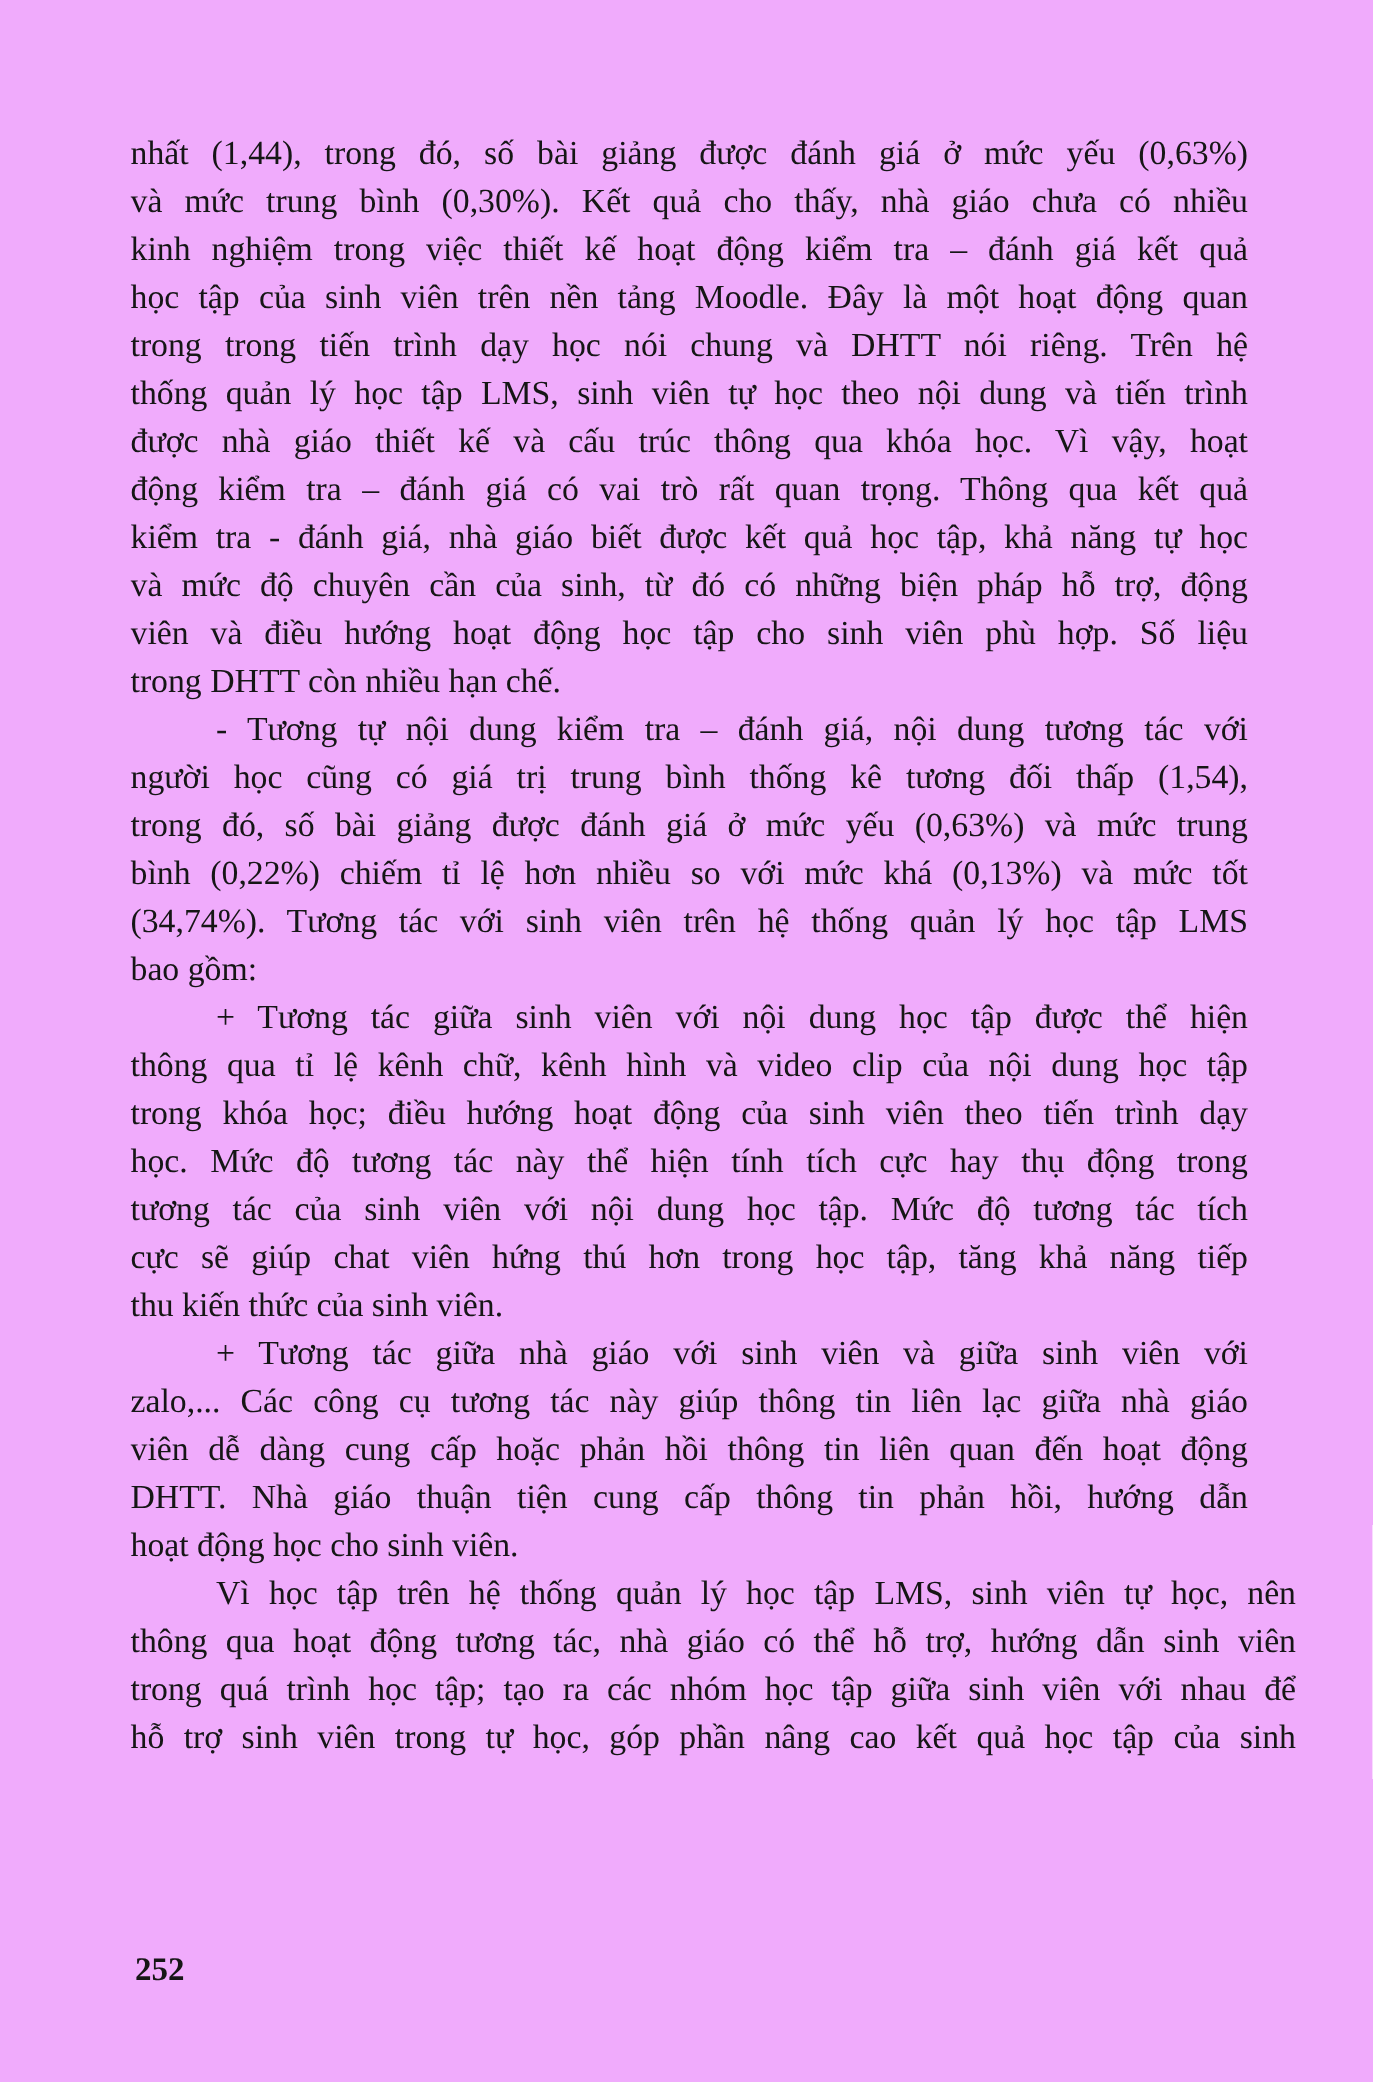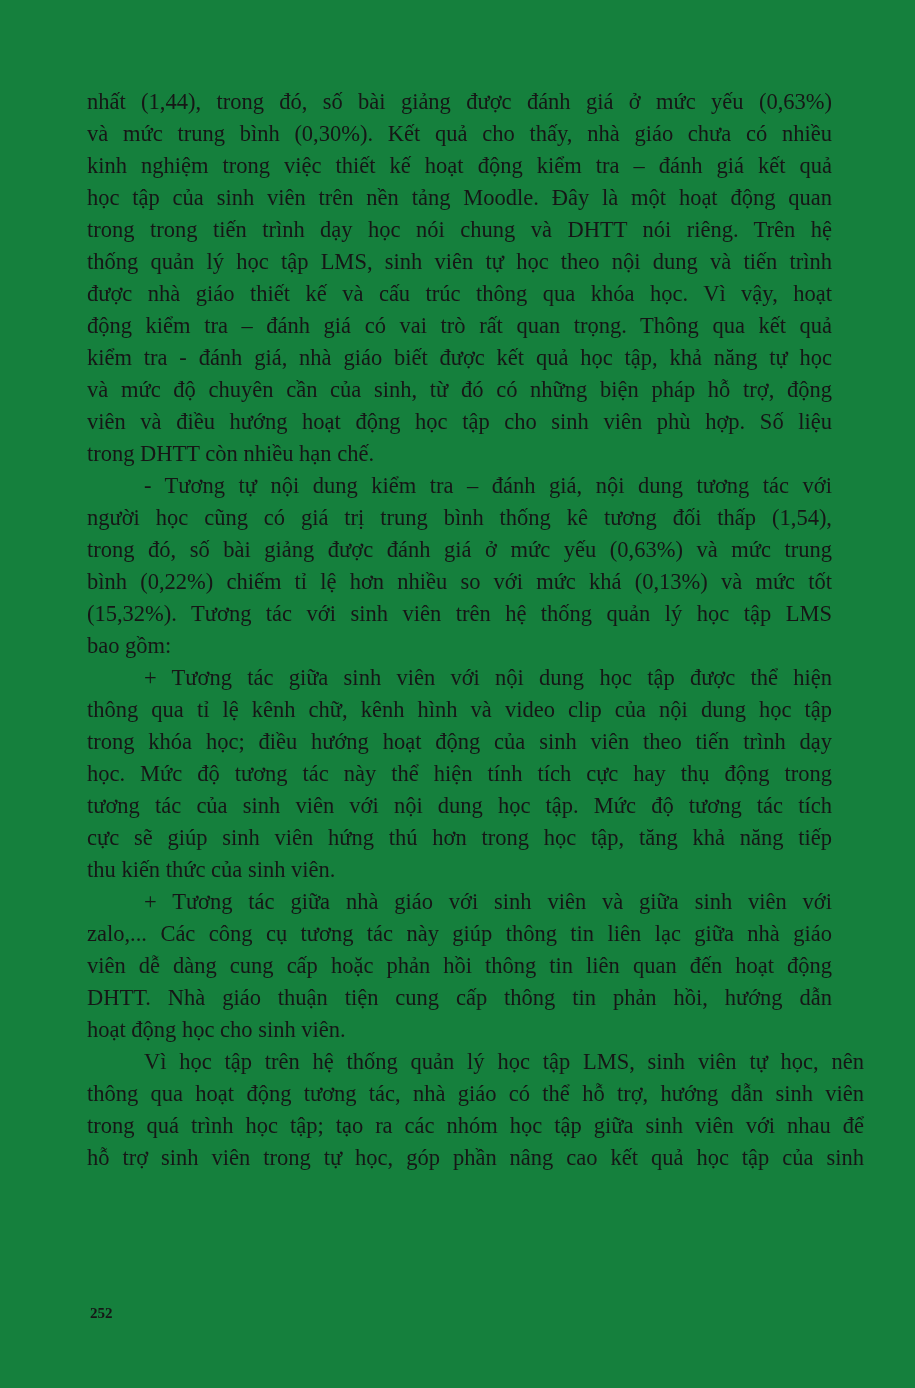--- a/index.html
+++ b/index.html
@@ -1,20 +1,20 @@
 <!DOCTYPE html>
 <html><head>
 <meta charset="utf-8">
 <style>
   html, body { margin: 0; padding: 0; background: #ffffff; }
   .page {
     position: relative;
     width: 915px;
     height: 1388px;
-    background: #15803d;
+    background: #f0abfc;
     overflow: hidden;
     font-family: "Liberation Serif", "DejaVu Serif", serif;
     color: #161616;
   }
   .text-block {
     position: absolute;
     left: 87px;
     top: 86px;
     width: 745px;
     font-size: 22.5px;
@@ -33,21 +33,21 @@
   .ln.last { text-align-last: left; -moz-text-align-last: left; }
   
   .paragraph.wide .ln { width: 777px; }
   .paragraph.wide .ln.indent { width: 720px; }
   .page-number {
     position: absolute;
     left: 90px;
     top: 1297px;
     height: 32px;
     line-height: 32px;
-    font-size: 15px;
+    font-size: 22px;
     font-weight: 700;
   }
 </style>
 </head>
 <body>
 
 <div class="page">
   <div class="text-block">
       <div class="paragraph">
         <div class="ln">nhất (1,44), trong đó, số bài giảng được đánh giá ở mức yếu (0,63%)</div>
@@ -61,30 +61,30 @@
         <div class="ln">kiểm tra - đánh giá, nhà giáo biết được kết quả học tập, khả năng tự học</div>
         <div class="ln">và mức độ chuyên cần của sinh, từ đó có những biện pháp hỗ trợ, động</div>
         <div class="ln">viên và điều hướng hoạt động học tập cho sinh viên phù hợp. Số liệu</div>
         <div class="ln last">trong DHTT còn nhiều hạn chế.</div>
       </div>
       <div class="paragraph">
         <div class="ln indent">- Tương tự nội dung kiểm tra – đánh giá, nội dung tương tác với</div>
         <div class="ln">người học cũng có giá trị trung bình thống kê tương đối thấp (1,54),</div>
         <div class="ln">trong đó, số bài giảng được đánh giá ở mức yếu (0,63%) và mức trung</div>
         <div class="ln">bình (0,22%) chiếm tỉ lệ hơn nhiều so với mức khá (0,13%) và mức tốt</div>
-        <div class="ln">(15,32%). Tương tác với sinh viên trên hệ thống quản lý học tập LMS</div>
+        <div class="ln">(34,74%). Tương tác với sinh viên trên hệ thống quản lý học tập LMS</div>
         <div class="ln last">bao gồm:</div>
       </div>
       <div class="paragraph">
         <div class="ln indent">+ Tương tác giữa sinh viên với nội dung học tập được thể hiện</div>
         <div class="ln">thông qua tỉ lệ kênh chữ, kênh hình và video clip của nội dung học tập</div>
         <div class="ln">trong khóa học; điều hướng hoạt động của sinh viên theo tiến trình dạy</div>
         <div class="ln">học. Mức độ tương tác này thể hiện tính tích cực hay thụ động trong</div>
         <div class="ln">tương tác của sinh viên với nội dung học tập. Mức độ tương tác tích</div>
-        <div class="ln">cực sẽ giúp sinh viên hứng thú hơn trong học tập, tăng khả năng tiếp</div>
+        <div class="ln">cực sẽ giúp chat viên hứng thú hơn trong học tập, tăng khả năng tiếp</div>
         <div class="ln last">thu kiến thức của sinh viên.</div>
       </div>
       <div class="paragraph">
         <div class="ln indent">+ Tương tác giữa nhà giáo với sinh viên và giữa sinh viên với</div>
         <div class="ln">zalo,... Các công cụ tương tác này giúp thông tin liên lạc giữa nhà giáo</div>
         <div class="ln">viên dễ dàng cung cấp hoặc phản hồi thông tin liên quan đến hoạt động</div>
         <div class="ln">DHTT. Nhà giáo thuận tiện cung cấp thông tin phản hồi, hướng dẫn</div>
         <div class="ln last">hoạt động học cho sinh viên.</div>
       </div>
       <div class="paragraph wide">

